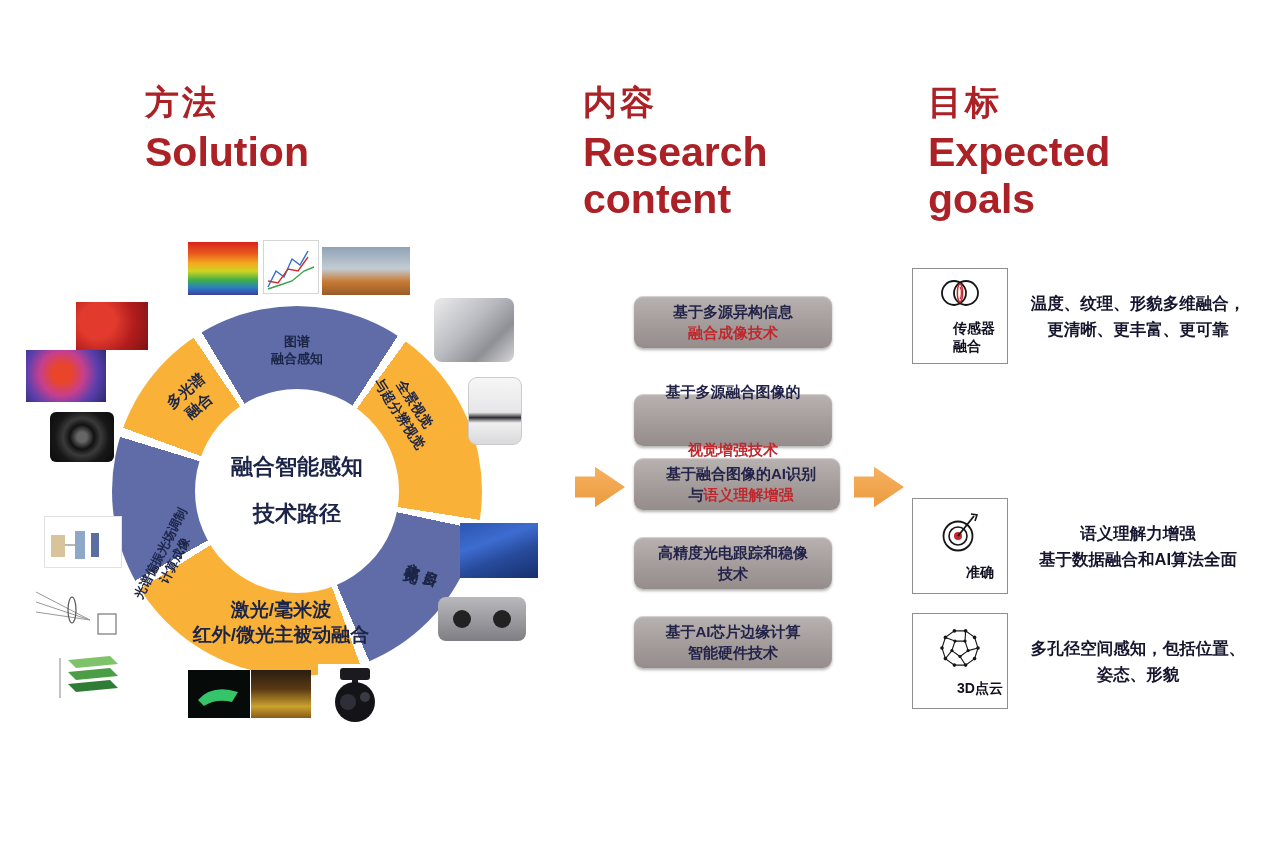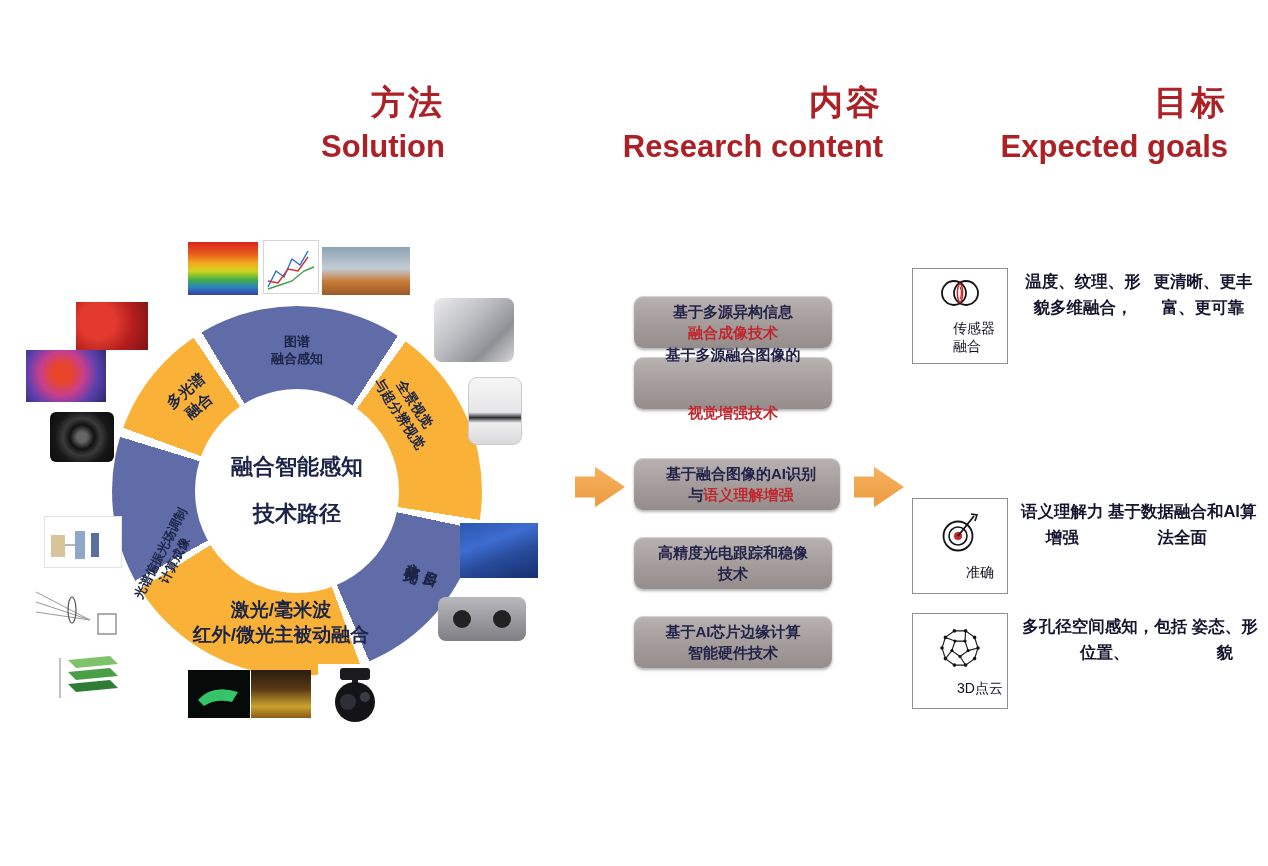--- a/index.html
+++ b/index.html
@@ -1,23 +1,23 @@
 <!DOCTYPE html>
 <html style="--header-red: #ab2126; --text-red: #c1272d; --ring-blue: #5f6ca8; --ring-yellow: #f9b237; --arrow-orange: #ec9a3e; --box-gray: #948d8c;"><head>
 <meta charset="utf-8">
 <style>
   html,body { margin:0; padding:0; background:#fff; }
   .canvas {
     position:relative; width:1268px; height:866px; background:#fff;
     font-family:"Liberation Sans", sans-serif; overflow:hidden;
   }
   
-  .col-header { position:absolute; top:80px; text-align:right; color:var(--header-red,#ab2126); }
+  .col-header { position:absolute; top:80px; text-align:left; color:var(--header-red,#ab2126); }
   .col-header .cn { font-size:34px; font-weight:bold; letter-spacing:3px; }
-  .col-header .en { font-size:31px; font-weight:bold; margin-top:3px; }
+  .col-header .en { font-size:41px; font-weight:bold; margin-top:3px; }
   .hdr-method  { left:145px; width:300px; }
   .hdr-content { left:583px; width:300px; }
   .hdr-goals   { left:928px; width:300px; }
 
   
   .donut {
     position:absolute; left:112px; top:306px; width:370px; height:370px; border-radius:50%;
     background: conic-gradient(from 0deg,
       var(--ring-blue,#5f6ca8) 0deg 33deg, #fff 33deg 36deg,
       var(--ring-yellow,#f9b237) 36deg 99deg, #fff 99deg 102deg,
@@ -80,29 +80,29 @@
   .arrow-1 { left:575px; top:465px; }
   .arrow-2 { left:854px; top:465px; }
 
   
   .rbox { position:absolute; left:634px; width:198px; height:52px; border-radius:9px;
     background:linear-gradient(180deg,#b8b2b1 0%, #a39c9b 55%, var(--box-gray,#948d8c) 100%);
     box-shadow:0 2px 3px rgba(0,0,0,.3), inset 0 1px 1px rgba(255,255,255,.45);
     display:flex; flex-direction:column; align-items:center; justify-content:center; text-align:center; }
   .rbox .l1, .rbox .l2 { font-size:15px; font-weight:bold; line-height:1.4; color:#23234a; }
   .rbox .rd { color:var(--text-red,#c1272d); }
-  .rb-1 { top:296px; } .rb-2 { top:357px;gap:37px; } .rb-3 { top:458px;padding-left:8px; } .rb-4 { top:537px; } .rb-5 { top:616px; }
+  .rb-1 { top:296px; } .rb-2 { top:394px;gap:37px; } .rb-3 { top:458px;padding-left:8px; } .rb-4 { top:537px; } .rb-5 { top:616px; }
 
   
   .gbox { position:absolute; left:912px; width:96px; height:96px; background:#fff;
     border:1.5px solid #8f8f8f; box-sizing:border-box;
     display:flex; flex-direction:column; align-items:center; justify-content:center; gap:5px; }
-  .gbox .glabel { font-size:14px; font-weight:normal; color:#101020;margin-left:40px; }
+  .gbox .glabel { font-size:14px; font-weight:bold; color:#101020;margin-left:40px; }
   .gtext { position:absolute; left:1018px; width:240px; height:96px;
-    display:flex; justify-content:center; text-align:center;
+    display:flex; flex-direction:column; justify-content:center; text-align:center;
     font-size:16.5px; font-weight:bold; color:#15152e; line-height:1.6; }
   .row-1 { top:268px; } .row-2 { top:383px; } .row-3 { top:498px; } .row-4 { top:613px; }
 </style>
 </head>
 <body>
 
 <div class="canvas">
 
   <div class="col-header hdr-method">
     <div class="cn">方法</div>

